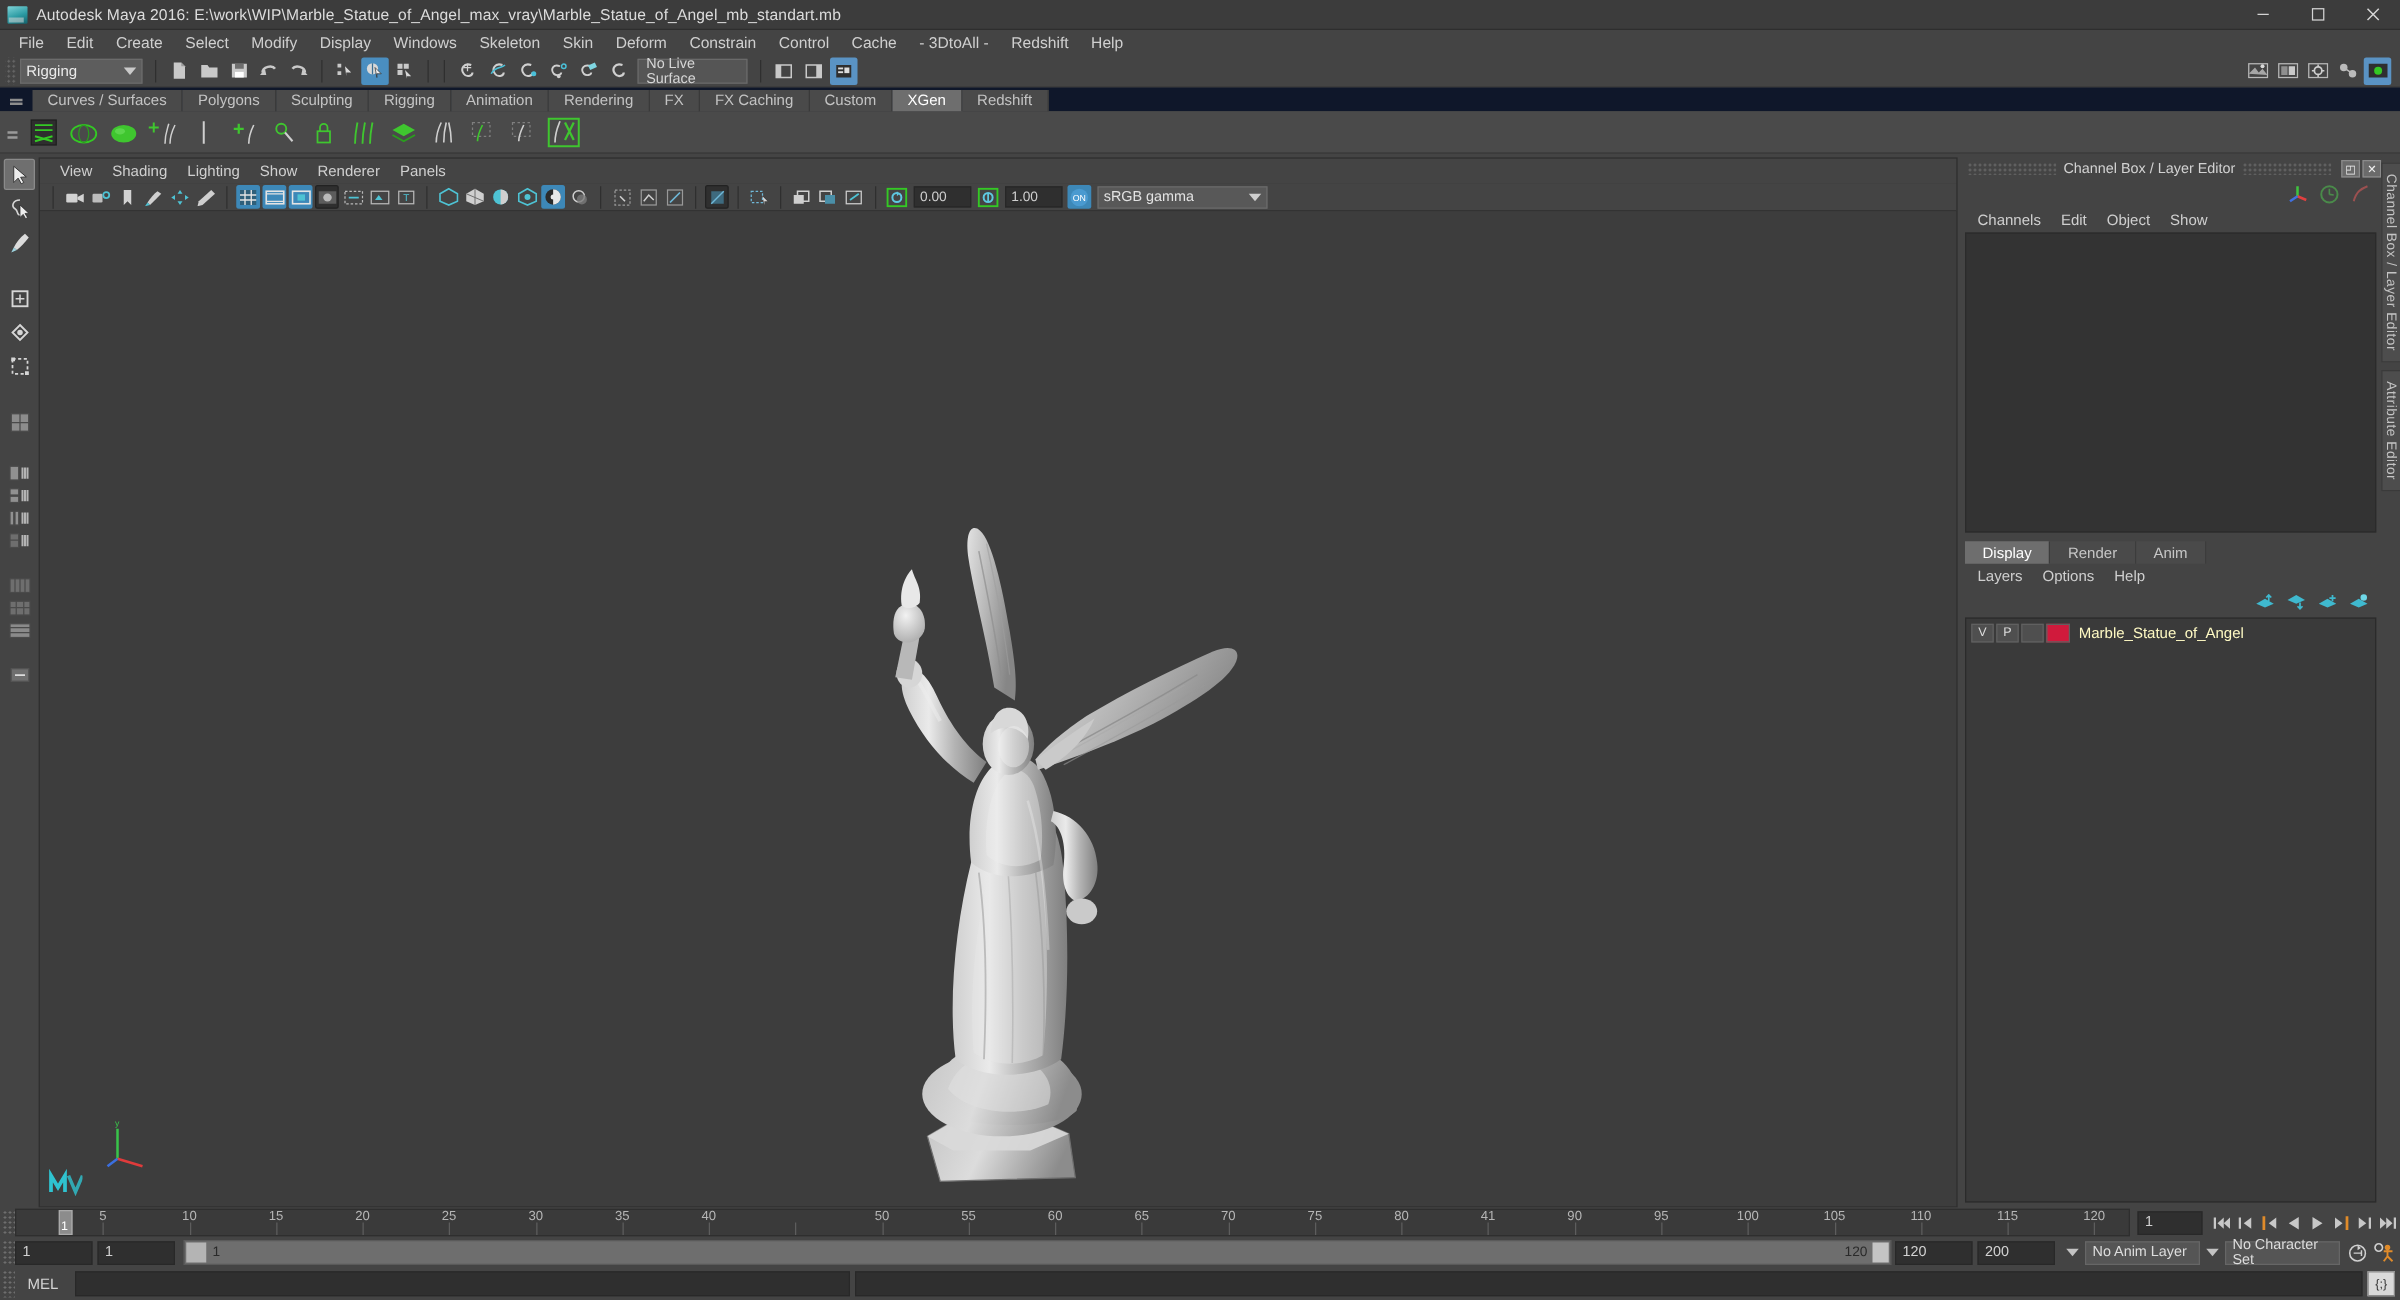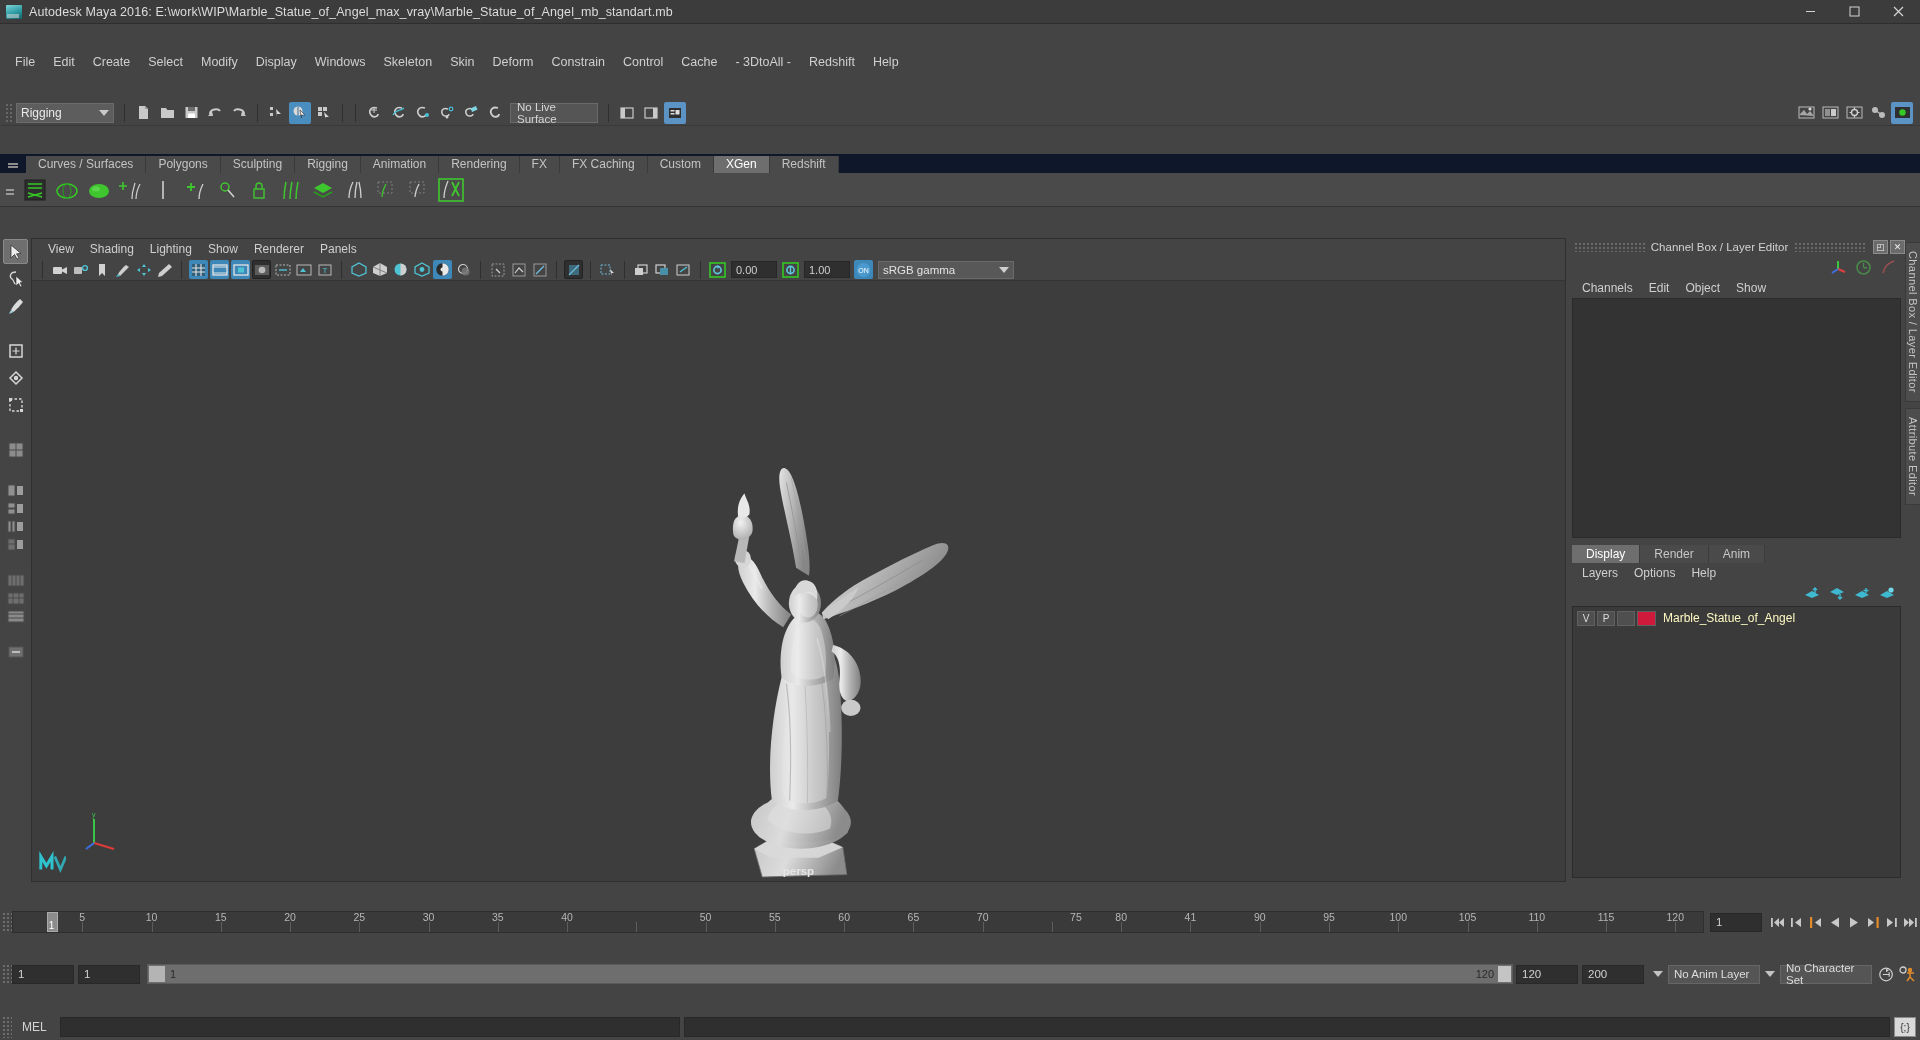--- a/index.html
+++ b/index.html
@@ -3,21 +3,21 @@
 <meta charset="utf-8">
 <style>
   * { margin:0; padding:0; box-sizing:border-box; }
   html,body {
     width:1920px; height:1040px; overflow:hidden;
     background:#444444;
     font-family:"Liberation Sans", sans-serif;
     font-size:13px; color:#c8c8c8;
     -webkit-font-smoothing:antialiased;
   }
-  .app { width:1920px; height:1040px; display:flex; flex-direction:column; background:#444;gap:28px; }
+  .app { width:1920px; height:1040px; display:flex; flex-direction:column; background:#444; }
 
   
   .titlebar {
     height:24px; background:#3c3c3c; display:flex; align-items:center;
     border-bottom:1px solid #2e2e2e; flex:0 0 24px;
   }
   .titlebar .tb-icon { width:18px; height:16px; margin:0 6px 0 5px; position:relative; }
   .tb-icon .gl { position:absolute; inset:1px; background:linear-gradient(160deg,#7fd4d8 0%,#2b9ba3 55%,#14616a 100%); border-radius:1px;}
   .tb-icon .gl2{ position:absolute; left:2px; bottom:2px; width:12px;height:4px; background:#d8d8d8; opacity:.55;}
   .titlebar .tb-title { font-size:12.5px; color:#dcdcdc; white-space:nowrap; letter-spacing:.1px;}
@@ -879,21 +879,20 @@
             <path d="M10 34 L2 40" stroke="#3b6fe0" stroke-width="2"></path>
             <text x="8" y="8" font-size="7" fill="#39c44a" font-family="Liberation Sans">y</text>
           </svg>
 
           
           <svg class="maya-logo" viewBox="0 0 30 30">
             <path d="M3 22 L3 8 L9 18 L15 8 L15 22" fill="none" stroke="#2fc3d0" stroke-width="3.2"></path>
             <path d="M18 8 L24 22 L30 8" fill="none" stroke="#2fc3d0" stroke-width="3" opacity=".8"></path>
           </svg>
 
-          <div class="vp-label">persp</div>
         </div>
       </div>
     </div>
 
     <div class="rightdock">
       <div class="cbcol">
         <div class="cb-title">
           <div class="dots"></div>
           <span>Channel Box / Layer Editor</span>
           <div class="dots"></div>
@@ -1002,21 +1001,21 @@
         <div class="ts-num" style="left: 40.9836%;">50</div>
         <div class="ts-tick" style="left: 45.082%;"></div>
         <div class="ts-num" style="left: 45.082%;">55</div>
         <div class="ts-tick" style="left: 49.1803%;"></div>
         <div class="ts-num" style="left: 49.1803%;">60</div>
         <div class="ts-tick" style="left: 53.2787%;"></div>
         <div class="ts-num" style="left: 53.2787%;">65</div>
         <div class="ts-tick" style="left: 57.377%;"></div>
         <div class="ts-num" style="left: 57.377%;">70</div>
         <div class="ts-tick" style="left: 61.4754%;"></div>
-        <div class="ts-num" style="left: 61.4754%; margin-left: 24px;">75</div>
+        <div class="ts-num" style="left: 61.4754%;">75</div>
         <div class="ts-tick" style="left: 65.5738%;"></div>
         <div class="ts-num" style="left: 65.5738%;">80</div>
         <div class="ts-tick" style="left: 69.6721%;"></div>
         <div class="ts-num" style="left: 69.6721%;">41</div>
         <div class="ts-tick" style="left: 73.7705%;"></div>
         <div class="ts-num" style="left: 73.7705%;">90</div>
         <div class="ts-tick" style="left: 77.8689%;"></div>
         <div class="ts-num" style="left: 77.8689%;">95</div>
         <div class="ts-tick" style="left: 81.9672%;"></div>
         <div class="ts-num" style="left: 81.9672%;">100</div>

